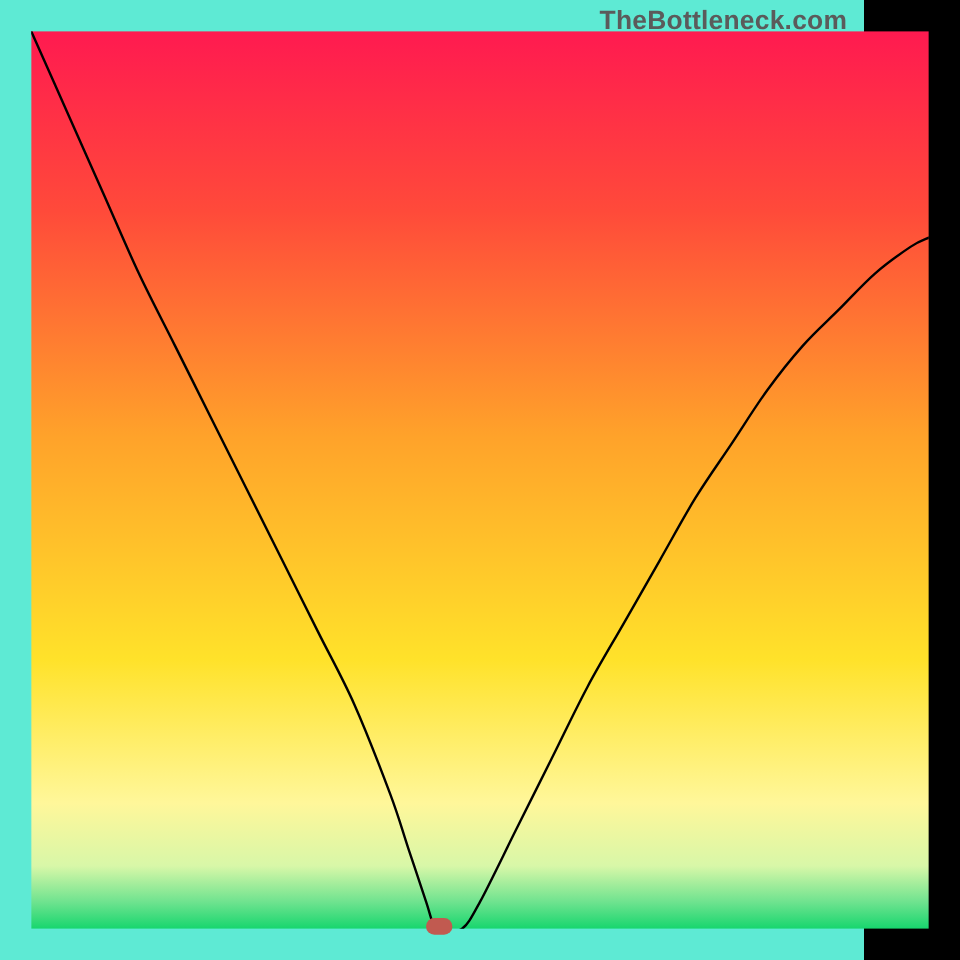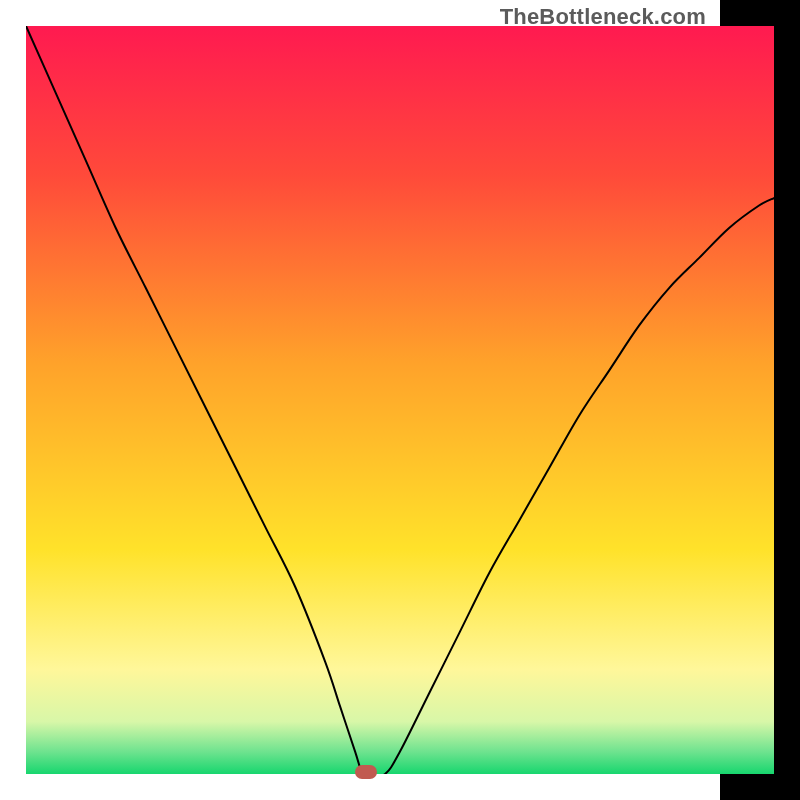--- a/index.html
+++ b/index.html
@@ -8,21 +8,21 @@
     width: 800px;
     height: 800px;
     background: #000;
     font-family: Arial, Helvetica, sans-serif;
     overflow: hidden;
   }
   .frame {
     position: relative;
     width: 720px;
     height: 800px;
-    background: #ffffff;
+    background: #5eead4;
   }
   .watermark {
     position: absolute;
     top: 4px;
     right: 14px;
     color: #5b5b5b;
     font-size: 22px;
     font-weight: 600;
     letter-spacing: 0.2px;
     user-select: none;

